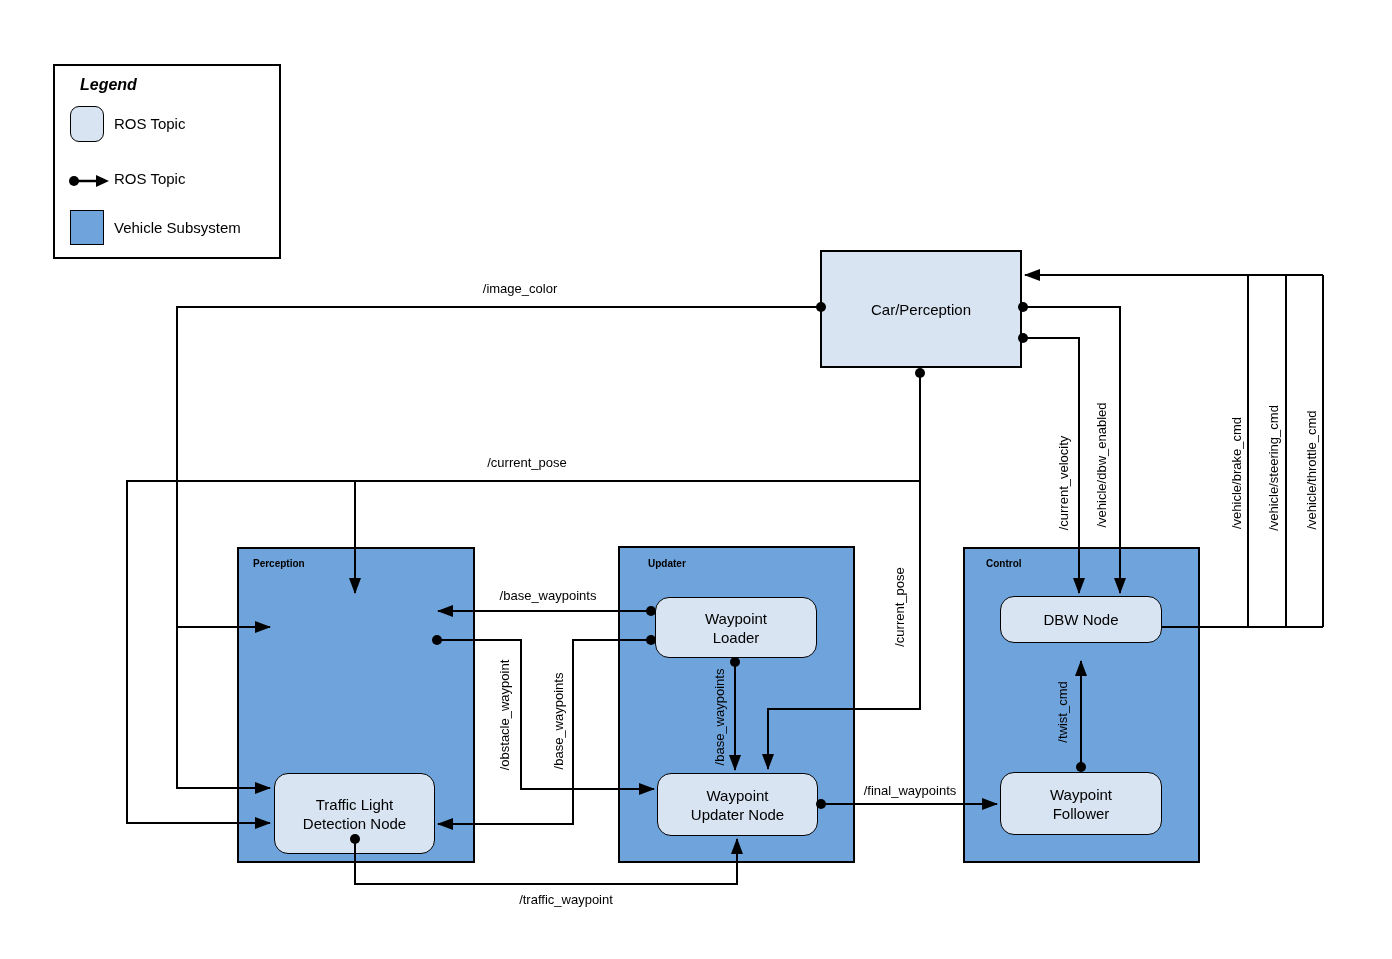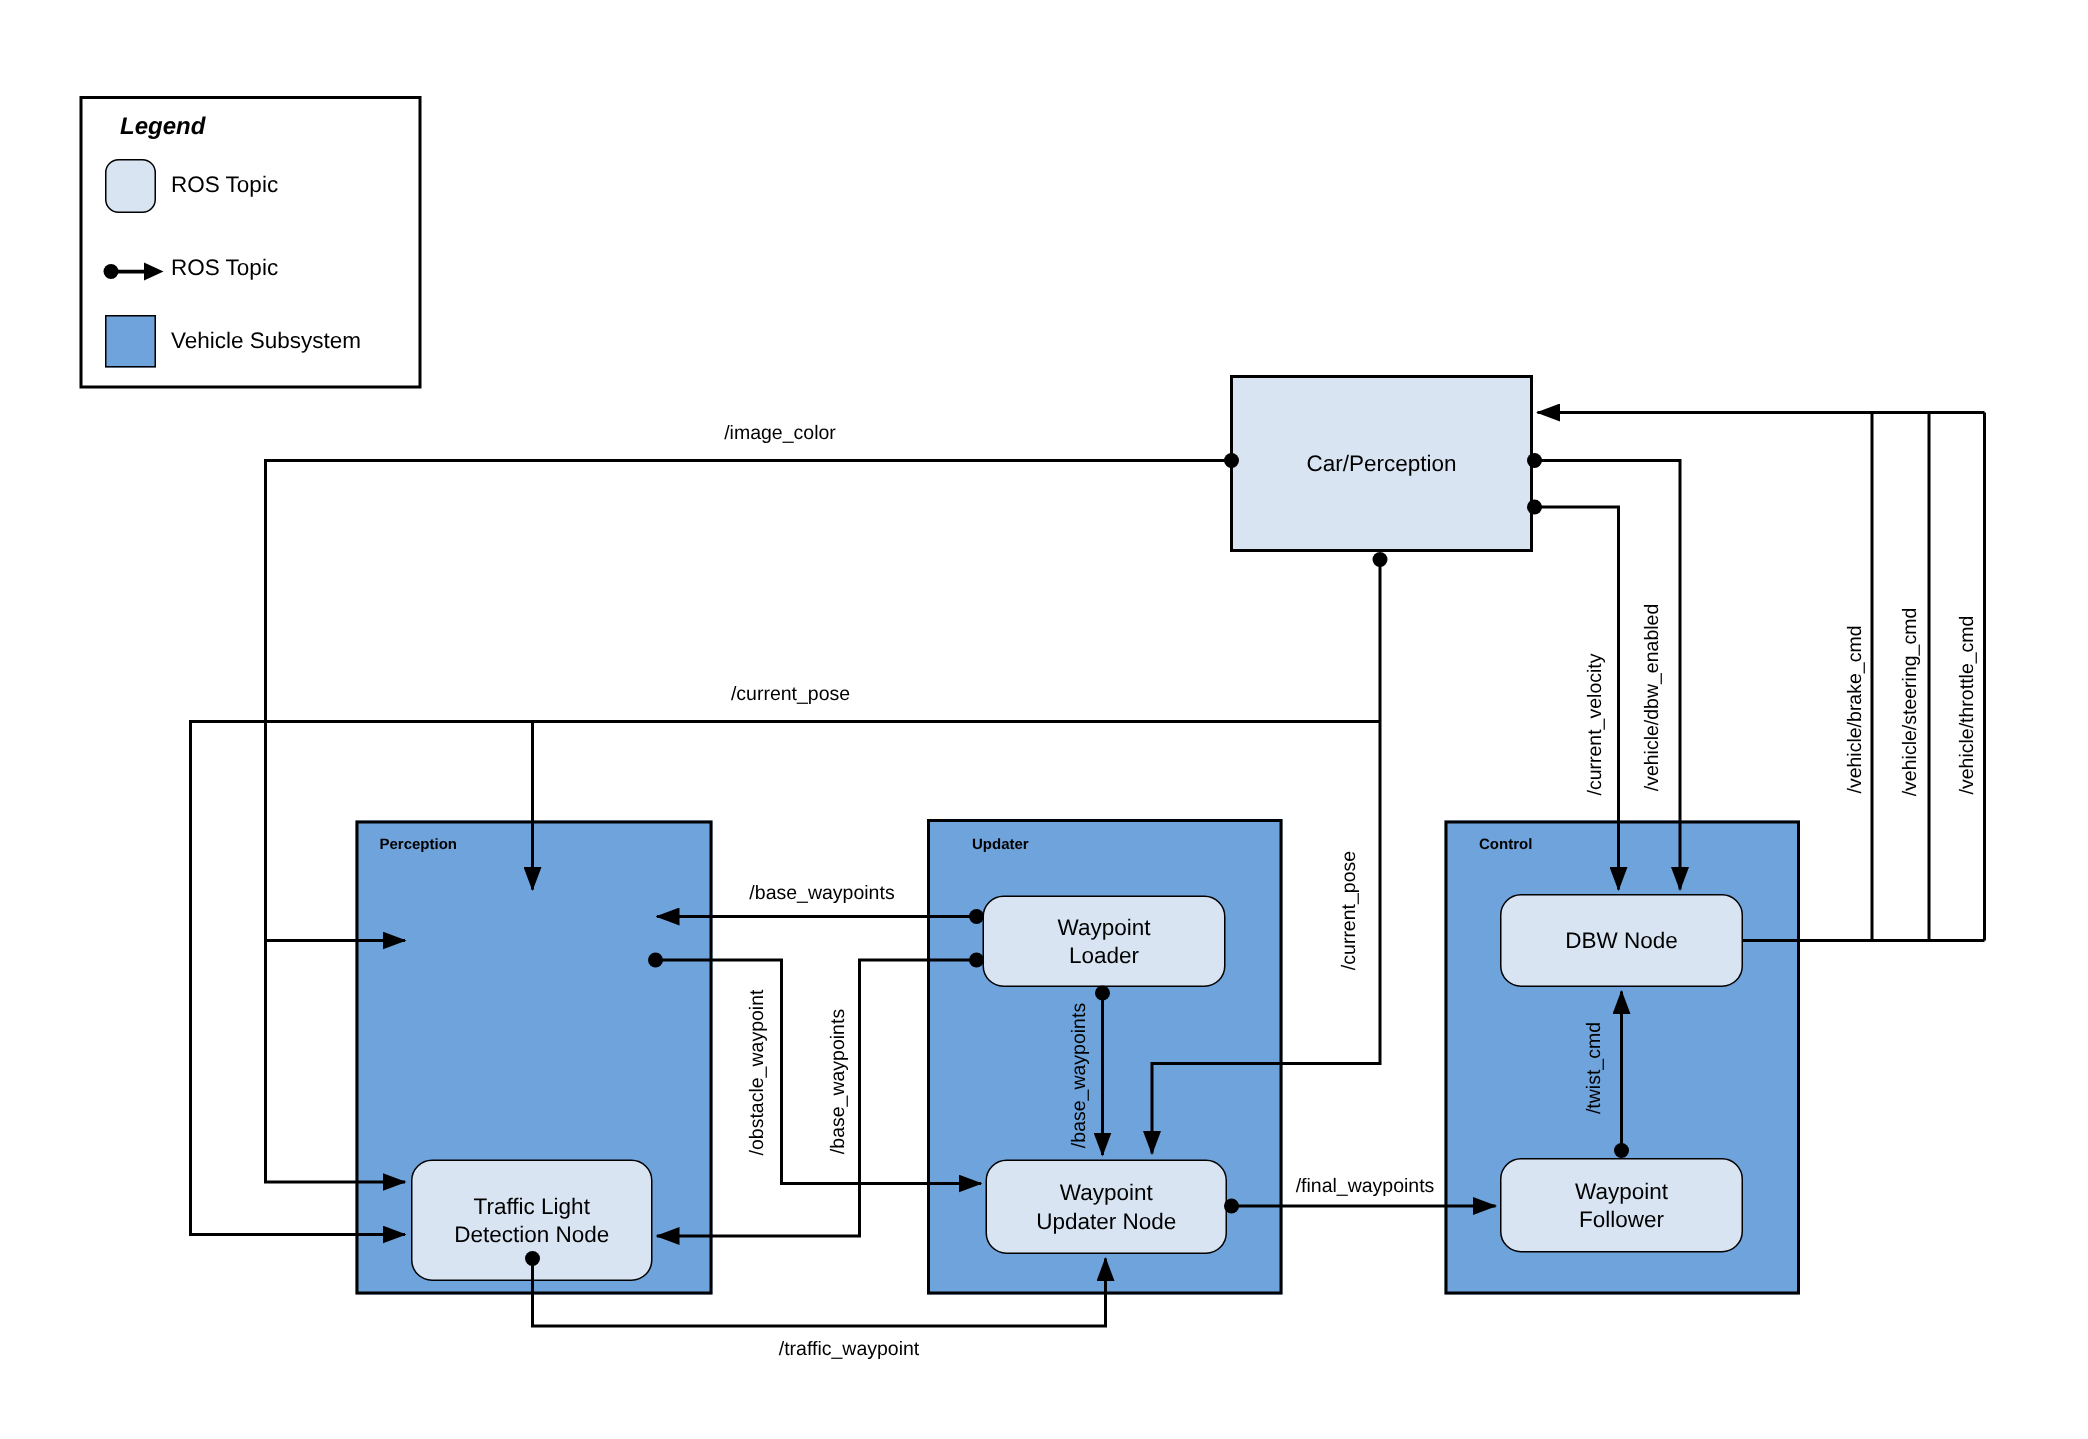--- a/index.html
+++ b/index.html
@@ -79,21 +79,21 @@
     <div class="subsystem-title" style="left:21px;top:9px">Control</div>
   </div>
 
   <div class="bignode" style="left:820px;top:250px;width:202px;height:118px">Car/Perception</div>
   <div class="node" style="left:274px;top:773px;width:161px;height:81px">Traffic Light
 Detection Node</div>
   <div class="node" style="left:655px;top:597px;width:162px;height:61px">Waypoint
 Loader</div>
   <div class="node" style="left:657px;top:773px;width:161px;height:63px">Waypoint
 Updater Node</div>
-  <div class="node" style="left:1000px;top:596px;width:162px;height:62px">DBW Node</div>
+  <div class="node" style="left:1000px;top:596px;width:162px;height:47px">DBW Node</div>
   <div class="node" style="left:1000px;top:772px;width:162px;height:63px">Waypoint
 Follower</div>
 
   <svg class="wires" viewBox="0 0 1392 959">
     <defs>
       <marker id="arr" markerUnits="userSpaceOnUse" markerWidth="16" markerHeight="12" refX="15" refY="6" orient="auto">
         <path class="arrhead" d="M0,0 L16,6 L0,12 z"></path>
       </marker>
     </defs>
 

